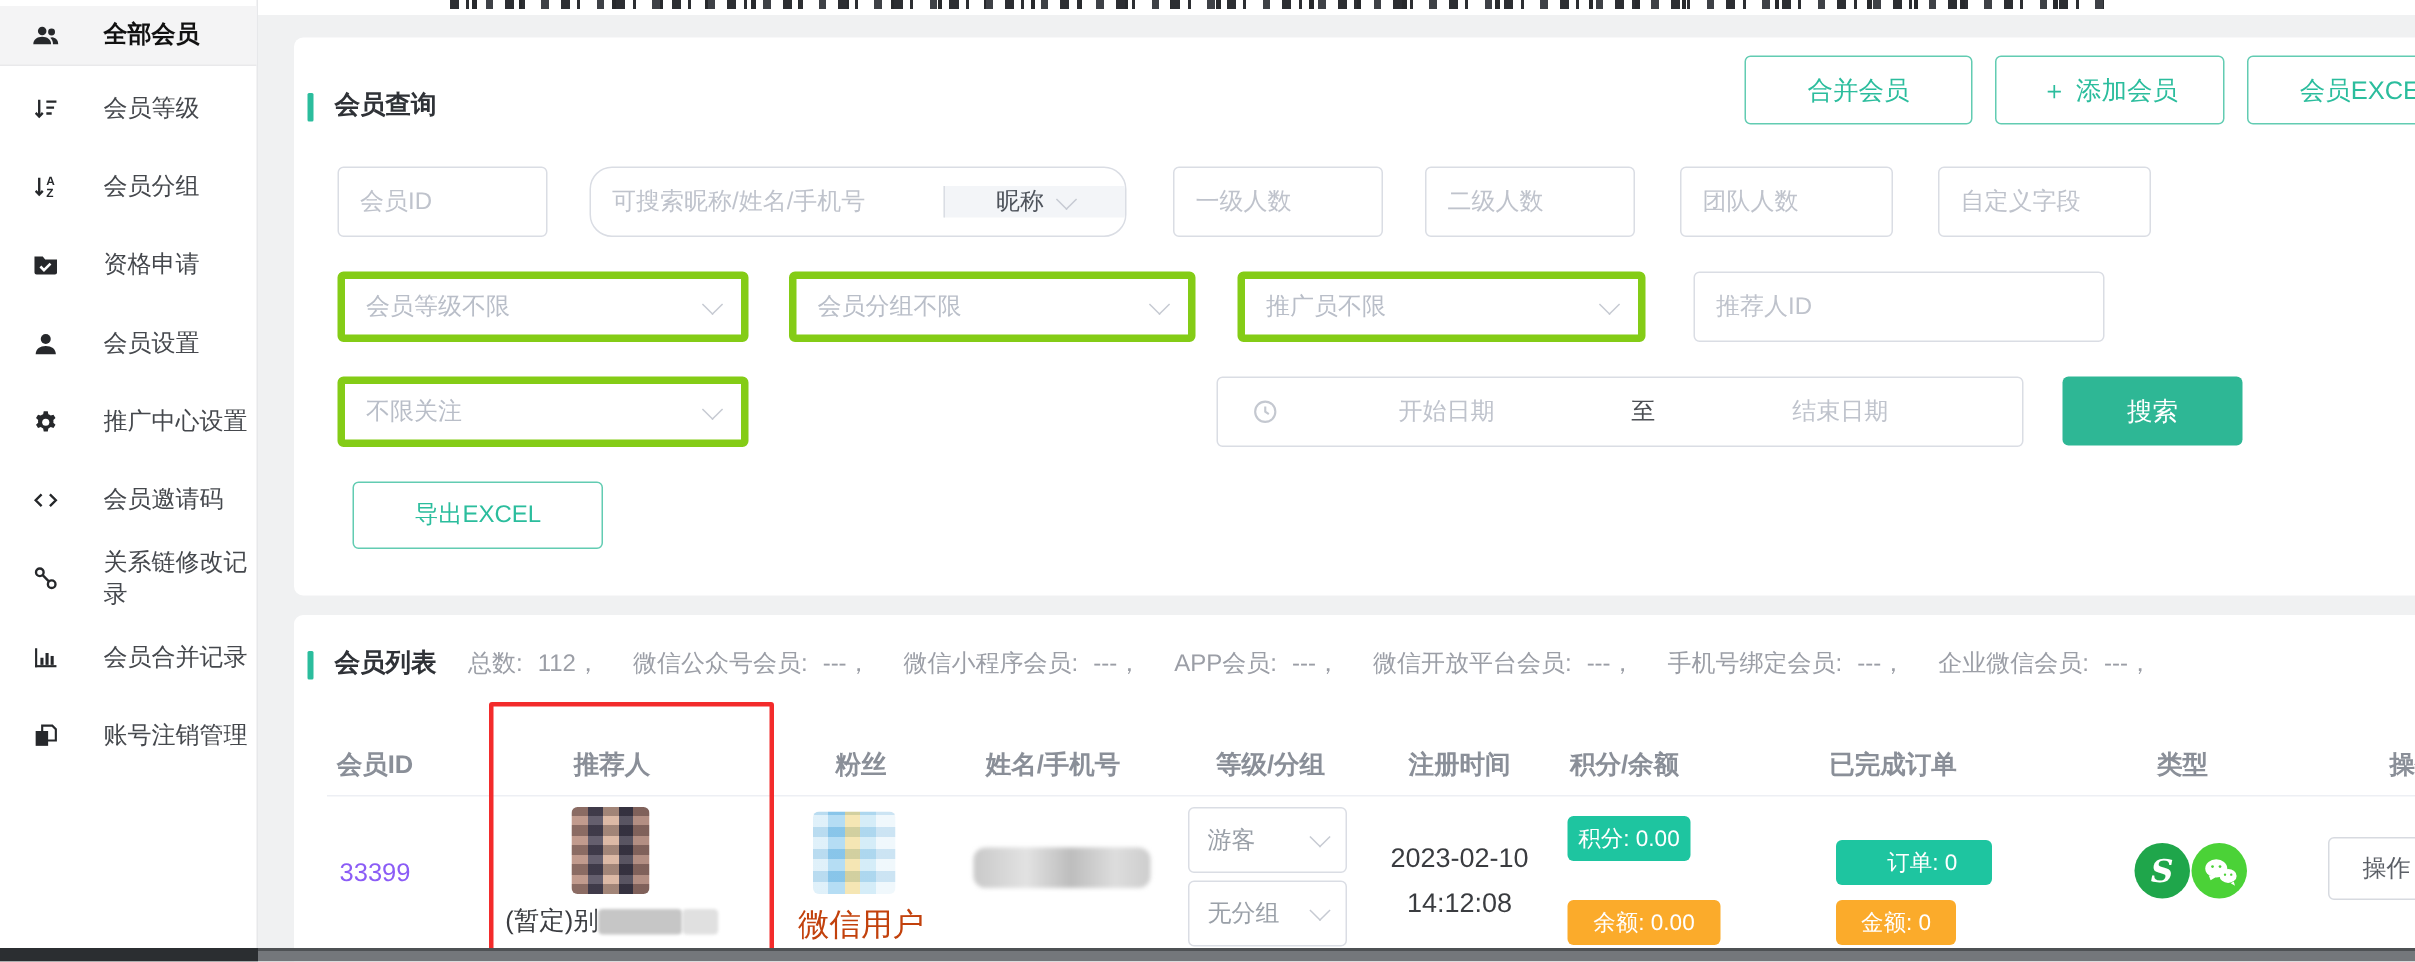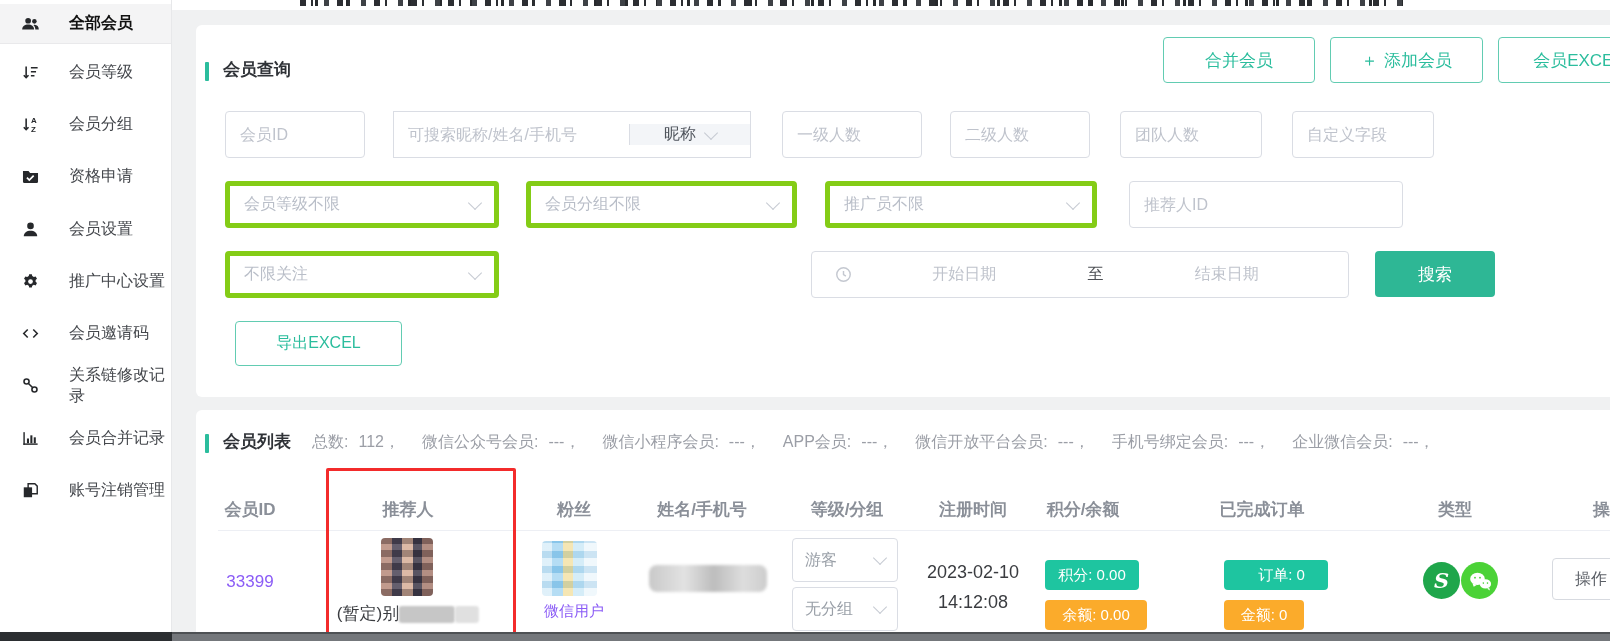--- a/index.html
+++ b/index.html
@@ -45,21 +45,21 @@
   .inp{
     position:absolute;height:47px;box-sizing:border-box;border:1px solid #dadde4;border-radius:4px;
     background:#fff;font-size:16px;color:#333;padding:0 14px;outline:none;
   }
   .inp::placeholder{color:#bfc3cc;}
   .sel{
     position:absolute;height:47px;box-sizing:border-box;border:5px solid #84cc16;border-radius:4px;background:#fff;
     display:flex;align-items:center;justify-content:space-between;padding:4px 14px;font-size:16px;color:#b9bec8;cursor:pointer;
   }
   .chev{width:9px;height:9px;border-right:1.7px solid #c6cad2;border-bottom:1.7px solid #c6cad2;transform:rotate(45deg);margin-top:-4px;flex:0 0 9px;}
-  .combo{position:absolute;height:47px;box-sizing:border-box;border:1px solid #dadde4;border-radius:0;background:#fff;display:flex;overflow:hidden;align-items:center;}
+  .combo{position:absolute;height:47px;box-sizing:border-box;border:1px solid #dadde4;border-radius:15px;background:#fff;display:flex;overflow:hidden;align-items:center;}
   .combo input{flex:1;border:none;outline:none;font-size:16px;color:#333;padding:0 14px;min-width:0;background:transparent;}
   .combo input::placeholder{color:#bfc3cc;}
   .combo .addon{flex:0 0 120px;background:#f3f5f8;border-left:1px solid #dadde4;display:flex;align-items:center;justify-content:center;gap:10px;font-size:16px;color:#4f545c;cursor:pointer;}
   .datebox{position:absolute;height:47px;box-sizing:border-box;border:1px solid #dadde4;border-radius:4px;background:#fff;display:flex;align-items:center;padding:0 10px 0 22px;cursor:pointer;}
   .datebox .dtxt{flex:1;text-align:center;font-size:16px;color:#bfc3cc;}
   .datebox .dto{flex:0 0 40px;text-align:center;font-size:16px;color:#4c4f54;}
   .datebox svg{width:19px;height:19px;flex:0 0 19px;}
   
   .stats{position:absolute;left:116px;top:22px;display:flex;gap:22px;font-size:16px;color:#9b9ea6;white-space:nowrap;}
   .stat{display:flex;gap:10px;}
@@ -321,37 +321,37 @@
 
   <div>
     <span class="cellc txt-dark" style="left:54px;top:162px;color:#8b5cf6;">33399</span>
 
     <div class="avatar ref" style="left:185px;top:128px;"></div>
     <span class="cellc" style="left:212px;top:192px;font-size:17px;color:#3a3c40;">
       <span>(暂定)别</span><span class="blur-blob" style="width:56px;height:17px;background:#c6c6c6;"></span><span class="blur-blob" style="width:24px;height:17px;background:#e0e0e0;"></span>
     </span>
 
     <div class="avatar fan" style="left:346px;top:131px;"></div>
-    <span class="cellc" style="left:378px;top:192px;font-size:15px;color:#8b5cf6;text-align:center;">微信用户</span>
+    <span class="cellc" style="left:378px;top:192px;font-size:21px;color:#c2410c;text-align:center;">微信用户</span>
 
     <div class="nameblur" style="left:453px;top:155px;width:118px;height:27px;"></div>
 
     <div class="row-sel" style="left:596px;top:128px;">
       <span>游客</span>
         <span class="chev"></span>
     </div>
     <div class="row-sel" style="left:596px;top:177px;">
       <span>无分组</span>
         <span class="chev"></span>
     </div>
 
     <span class="cellc txt-dark" style="left:777px;top:152px;font-size:18px;">2023-02-10</span>
     <span class="cellc txt-dark" style="left:777px;top:182px;font-size:18px;">14:12:08</span>
 
-    <span class="badge teal" style="left:849px;top:150px;width:94px;">积分: 0.00</span>
+    <span class="badge teal" style="left:849px;top:134px;width:82px;">积分: 0.00</span>
     <span class="badge orange" style="left:849px;top:190px;width:102px;">余额: 0.00</span>
     <span class="badge teal" style="left:1028px;top:150px;width:104px;padding-left:22px;">订单: 0</span>
     <span class="badge orange" style="left:1028px;top:190px;width:80px;">金额: 0</span>
 
     <span class="type-circle mini" style="left:1227px;top:152px;">
       <span>S</span>
     </span>
     <span class="type-circle wx" style="left:1265px;top:152px;">
       <svg viewBox="0 0 36 36">
         <ellipse cx="15" cy="15.5" rx="8.8" ry="7.3" fill="#fff"></ellipse>

